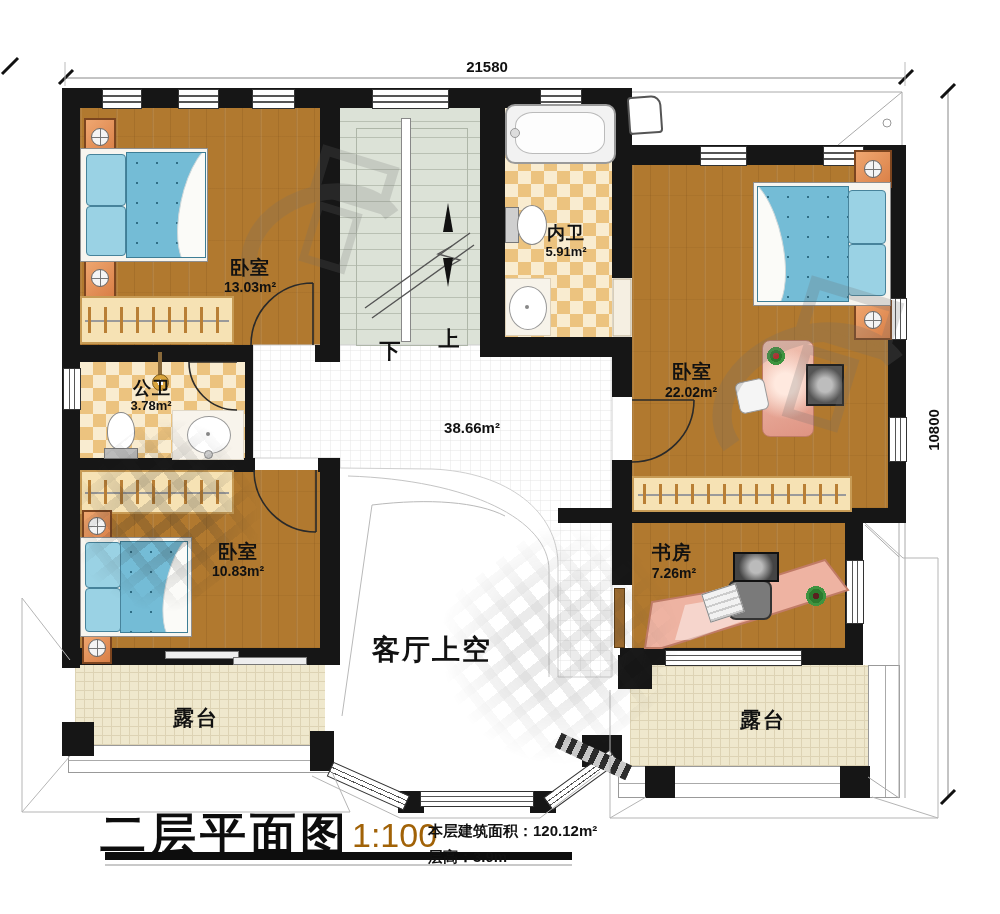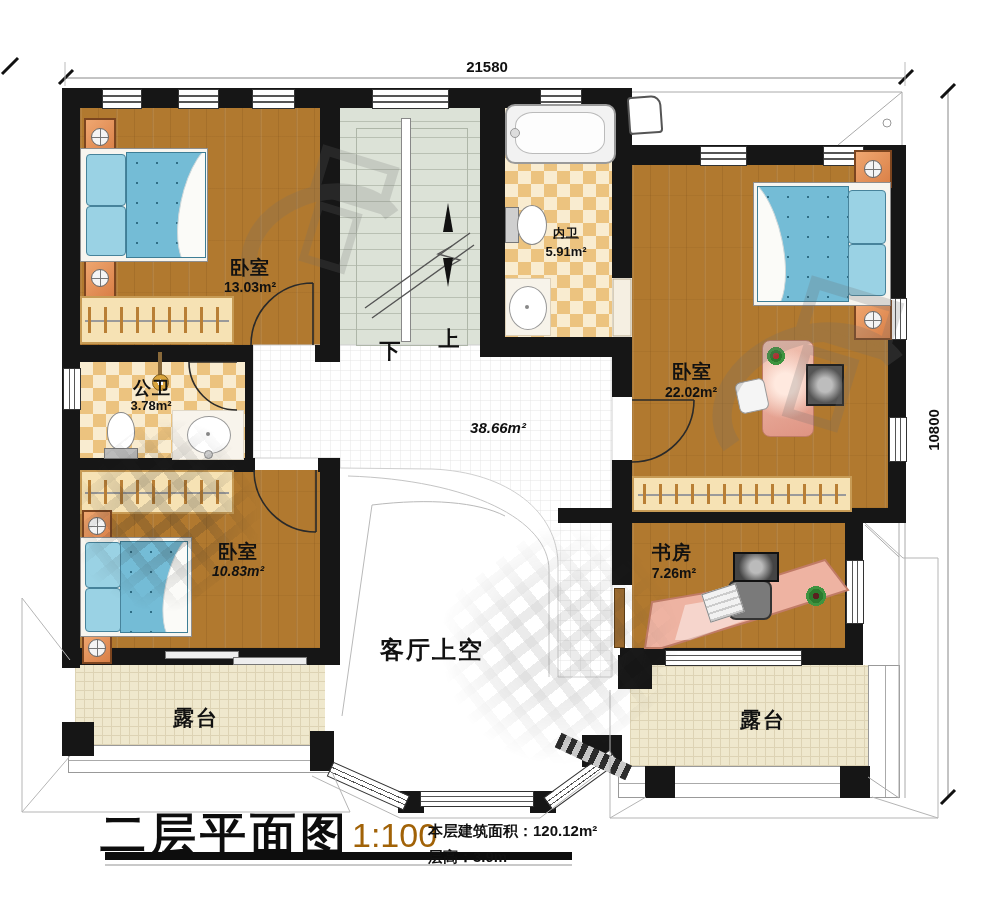--- a/index.html
+++ b/index.html
@@ -42,21 +42,21 @@
   .pillow{background:#9ad2e4;border:1px solid #47839b;border-radius:4px;z-index:6;}
   .ward{background:#f6e2b4;border:2px solid #c79b55;z-index:4;}
   .ward em{position:absolute;left:4%;right:4%;top:20%;height:60%;
      background-image:repeating-linear-gradient(90deg,#b97f35 0 3px, rgba(0,0,0,0) 3px 16px);}
   .ward b{position:absolute;left:2%;right:2%;top:50%;height:2px;background:#9a9a9a;}
   .slide{z-index:4;background:#eee;border:1px solid #777;}
   
   .lbl{z-index:7;color:#111;font-weight:bold;text-align:center;transform:translate(-50%,-50%);white-space:nowrap;}
   .rname{font-size:19px;letter-spacing:1px;}
   .rarea{font-size:14px;}
-  .big{font-size:24px;letter-spacing:2px;}
+  .big{font-size:28px;letter-spacing:2px;}
   .dimtxt{font-size:15px;font-weight:bold;color:#111;z-index:7;}
   .wm{z-index:6;pointer-events:none;}
   .svgov{position:absolute;left:0;top:0;z-index:5;pointer-events:none;}
   .svgfloor{position:absolute;left:0;top:0;z-index:1;pointer-events:none;}
   .fix{z-index:5;}
   .titleblock{z-index:8;}
 </style>
 </head>
 <body>
 
@@ -292,31 +292,31 @@
   </svg>
   <div class="abs wm" style="left:60px;top:430px;width:210px;height:170px;opacity:.30;transform:rotate(-38deg);
        background:repeating-linear-gradient(0deg,rgba(40,40,40,.55) 0 10px,rgba(0,0,0,0) 10px 24px),repeating-linear-gradient(90deg,rgba(40,40,40,.55) 0 10px,rgba(0,0,0,0) 10px 26px);
        -webkit-mask-image:radial-gradient(circle,#000 30%,rgba(0,0,0,0) 72%);mask-image:radial-gradient(circle,#000 30%,rgba(0,0,0,0) 72%);"></div>
   <div class="abs wm" style="left:430px;top:540px;width:260px;height:210px;opacity:.20;transform:rotate(-38deg);
        background:repeating-linear-gradient(0deg,rgba(60,60,60,.5) 0 10px,rgba(0,0,0,0) 10px 24px),repeating-linear-gradient(90deg,rgba(60,60,60,.5) 0 10px,rgba(0,0,0,0) 10px 26px);
        -webkit-mask-image:radial-gradient(circle,#000 30%,rgba(0,0,0,0) 72%);mask-image:radial-gradient(circle,#000 30%,rgba(0,0,0,0) 72%);"></div>
 
   <div class="abs lbl rname" style="left:250px;top:268px;">卧室</div>
   <div class="abs lbl rarea" style="left:250px;top:287px;">13.03m²</div>
-  <div class="abs lbl rname" style="left:566px;top:233px;font-size:12px;text-decoration:underline;">内卫</div>
+  <div class="abs lbl rname" style="left:566px;top:233px;font-size:18px;">内卫</div>
   <div class="abs lbl rarea" style="left:566px;top:251px;font-size:13px;">5.91m²</div>
   <div class="abs lbl rname" style="left:692px;top:372px;">卧室</div>
   <div class="abs lbl rarea" style="left:691px;top:392px;">22.02m²</div>
   <div class="abs lbl rname" style="left:152px;top:388px;font-size:18px;">公卫</div>
   <div class="abs lbl rarea" style="left:151px;top:405px;font-size:13px;">3.78m²</div>
   <div class="abs lbl rname" style="left:238px;top:552px;">卧室</div>
-  <div class="abs lbl rarea" style="left:238px;top:571px;font-style:italic;">10.83m²</div>
+  <div class="abs lbl rarea" style="left:238px;top:571px;">10.83m²</div>
   <div class="abs lbl rname" style="left:672px;top:553px;">书房</div>
   <div class="abs lbl rarea" style="left:674px;top:573px;">7.26m²</div>
-  <div class="abs lbl" style="left:498px;top:427px;font-size:15px;font-style:italic;">38.66m²</div>
+  <div class="abs lbl" style="left:472px;top:427px;font-size:15px;">38.66m²</div>
   <div class="abs lbl big" style="left:432px;top:650px;">客厅上空</div>
   <div class="abs lbl big" style="left:196px;top:718px;font-size:21px;">露台</div>
   <div class="abs lbl big" style="left:763px;top:720px;font-size:21px;">露台</div>
   <div class="abs lbl" style="left:390px;top:351px;font-size:21px;">下</div>
   <div class="abs lbl" style="left:449px;top:339px;font-size:21px;">上</div>
   <div class="abs dimtxt" style="left:487px;top:58px;transform:translateX(-50%);">21580</div>
   <div class="abs dimtxt" style="left:933px;top:430px;transform:translate(-50%,-50%) rotate(-90deg);">10800</div>
 
   <div class="abs titleblock" style="left:0;top:800px;width:904px;height:114px;">
     <div class="abs" style="left:100px;top:4px;font-size:46px;font-weight:bold;color:#0d0d0d;letter-spacing:4px;">二层平面图</div>

